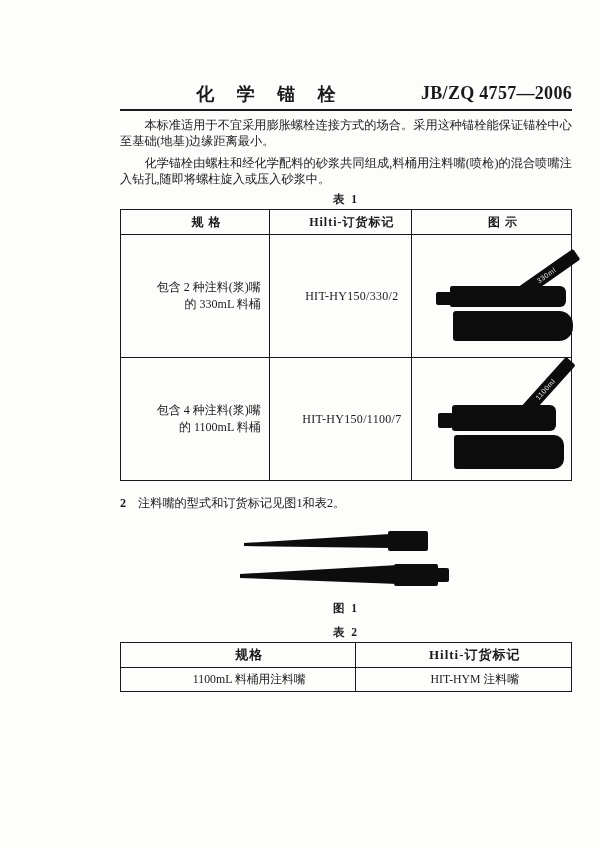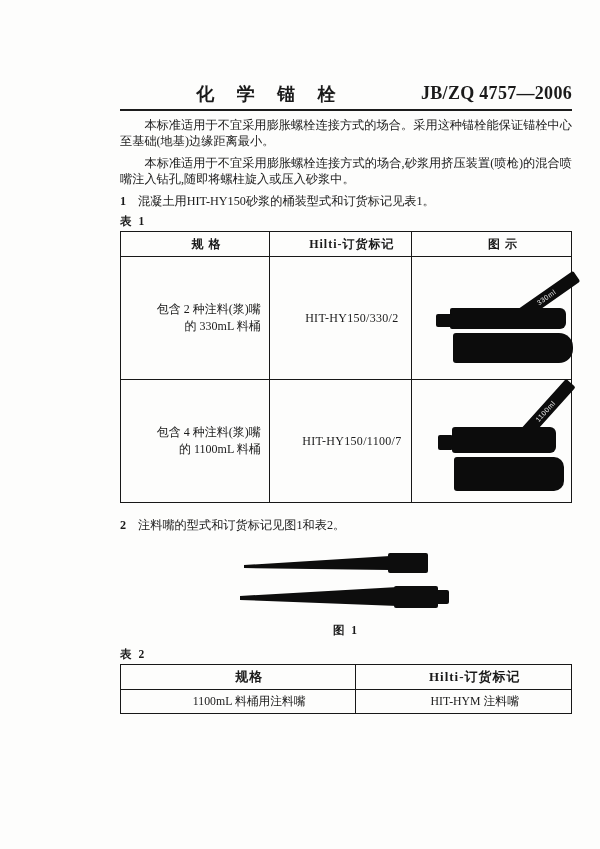--- a/index.html
+++ b/index.html
@@ -38,21 +38,21 @@
     text-indent:2em;text-align:justify;
   }
   .item-line{
     margin:7px 0 0 0;
     font-size:12.2px;line-height:15px;
   }
   .item-no{display:inline-block;min-width:18px;font-weight:bold;}
 
   
   .tbl-caption{
-    font-size:11.5px;font-weight:bold;
+    text-align:center;font-size:11.5px;font-weight:bold;
     margin:5px 0 2px 0;letter-spacing:2px;
   }
 
   
   table{width:100%;border-collapse:collapse;table-layout:fixed;}
   th,td{border:1.5px solid #181818;padding-left:24px;}
   .t1 th{height:22px;font-size:12px;font-weight:bold;letter-spacing:1px;text-align:center;}
   .t1 td{height:120px;font-size:12px;vertical-align:middle;}
   .t1 .spec-cell{padding:0 8px 0 8px;text-indent:1.6em;line-height:17px;text-align:right;}
   .t1 .code-cell{text-align:center;letter-spacing:0.3px;}
@@ -90,23 +90,22 @@
 
 <div class="page">
   <div class="content">
 
     <div class="hdr">
       <div class="hdr-title">化 学 锚 栓</div>
       <div class="hdr-no">JB/ZQ 4757—2006</div>
     </div>
 
     <p class="para">本标准适用于不宜采用膨胀螺栓连接方式的场合。采用这种锚栓能保证锚栓中心至基础(地基)边缘距离最小。</p>
-    <p class="para">本标准适用于不宜采用膨胀螺栓连接方式的场合,砂浆用挤压装置(喷枪)的混合喷嘴注入钻孔,随即将螺柱旋入或压入砂浆中。</p>
+    <p class="para">化学锚栓由螺柱和经化学配料的砂浆共同组成,料桶用注料嘴(喷枪)的混合喷嘴注入钻孔,随即将螺柱旋入或压入砂浆中。</p>
 
-    <p class="item-line"><span class="item-no">1</span><span>混凝土用HIT-HY150砂浆的桶装型式和订货标记见表1。</span></p>
 
     <div class="tbl-caption">表 1</div>
     <table class="t1">
       <colgroup>
           <col style="width:33%">
           <col style="width:31.5%">
           <col style="width:35.5%">
         </colgroup>
       <tbody>
           <tr>

